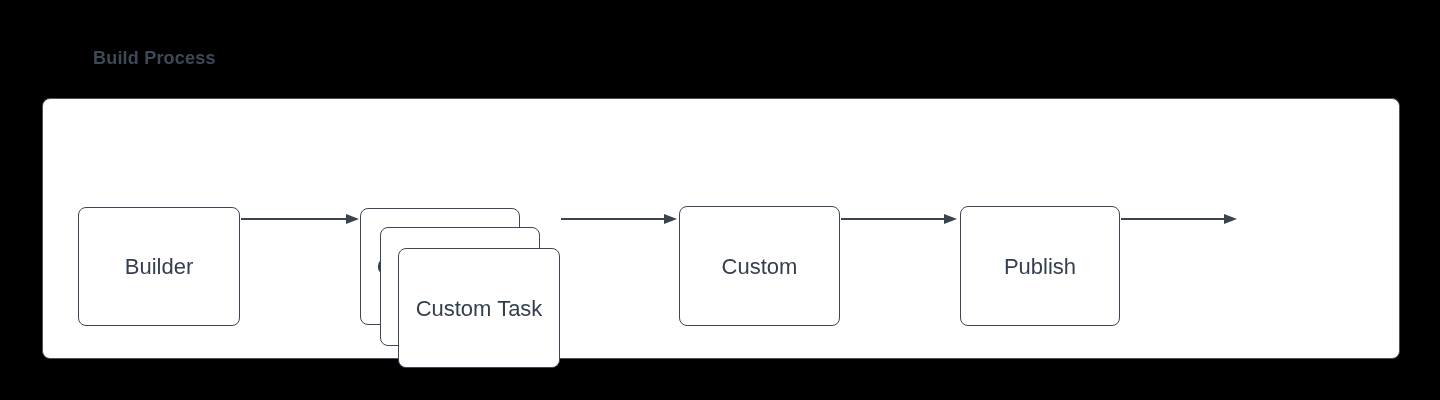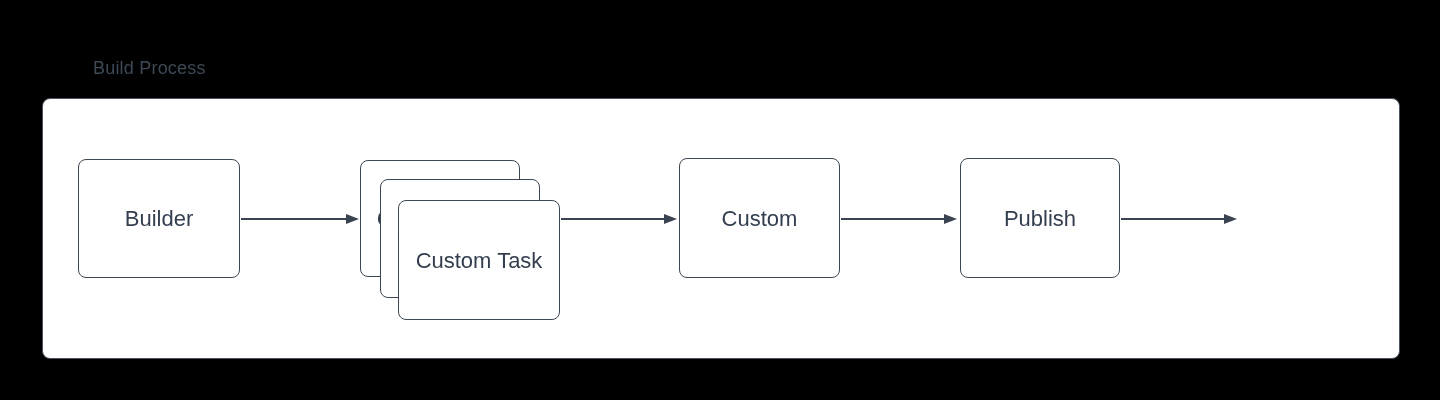--- a/index.html
+++ b/index.html
@@ -1,34 +1,34 @@
 <!DOCTYPE html>
 <html><head>
 <meta charset="utf-8">
 <style>
   html,body{margin:0;padding:0;background:#000;}
   .stage{
     position:relative;width:1440px;height:400px;background:#000;
     font-family:"Liberation Sans",sans-serif;overflow:hidden;
   }
   .diagram-title{
-    position:absolute;left:93px;top:58px;
-    font-size:18px;font-weight:400;color:#3e4956;letter-spacing:.2px;
+    position:absolute;left:93px;top:48px;
+    font-size:18px;font-weight:700;color:#3e4956;letter-spacing:.2px;
     white-space:nowrap;
   }
   .panel{
     position:absolute;left:42px;top:98px;width:1358px;height:261px;
     background:#ffffff;border:1px solid #49525e;border-radius:8px;
     box-sizing:border-box;
   }
   .node{
     position:absolute;box-sizing:border-box;
     background:#ffffff;border:1.4px solid #3d4753;border-radius:8px;
     display:flex;align-items:center;justify-content:center;
-    color:#333e4f;font-size:22px;line-height:27px;text-align:center;
+    color:#333e4f;font-size:22px;line-height:27px;text-align:center;margin-top:48px;
   }
   .node .label{white-space:nowrap;}
   .cyl{
     position:absolute;box-sizing:border-box;background:transparent;border:none;
     color:#333e4f;font-size:22px;line-height:27px;text-align:center;
   }
   .cyl svg{position:absolute;left:0;top:0;overflow:visible;display:block;}
   .cyl .label{
     position:absolute;left:4px;right:4px;top:30px;bottom:0;
     display:flex;align-items:center;justify-content:center;

